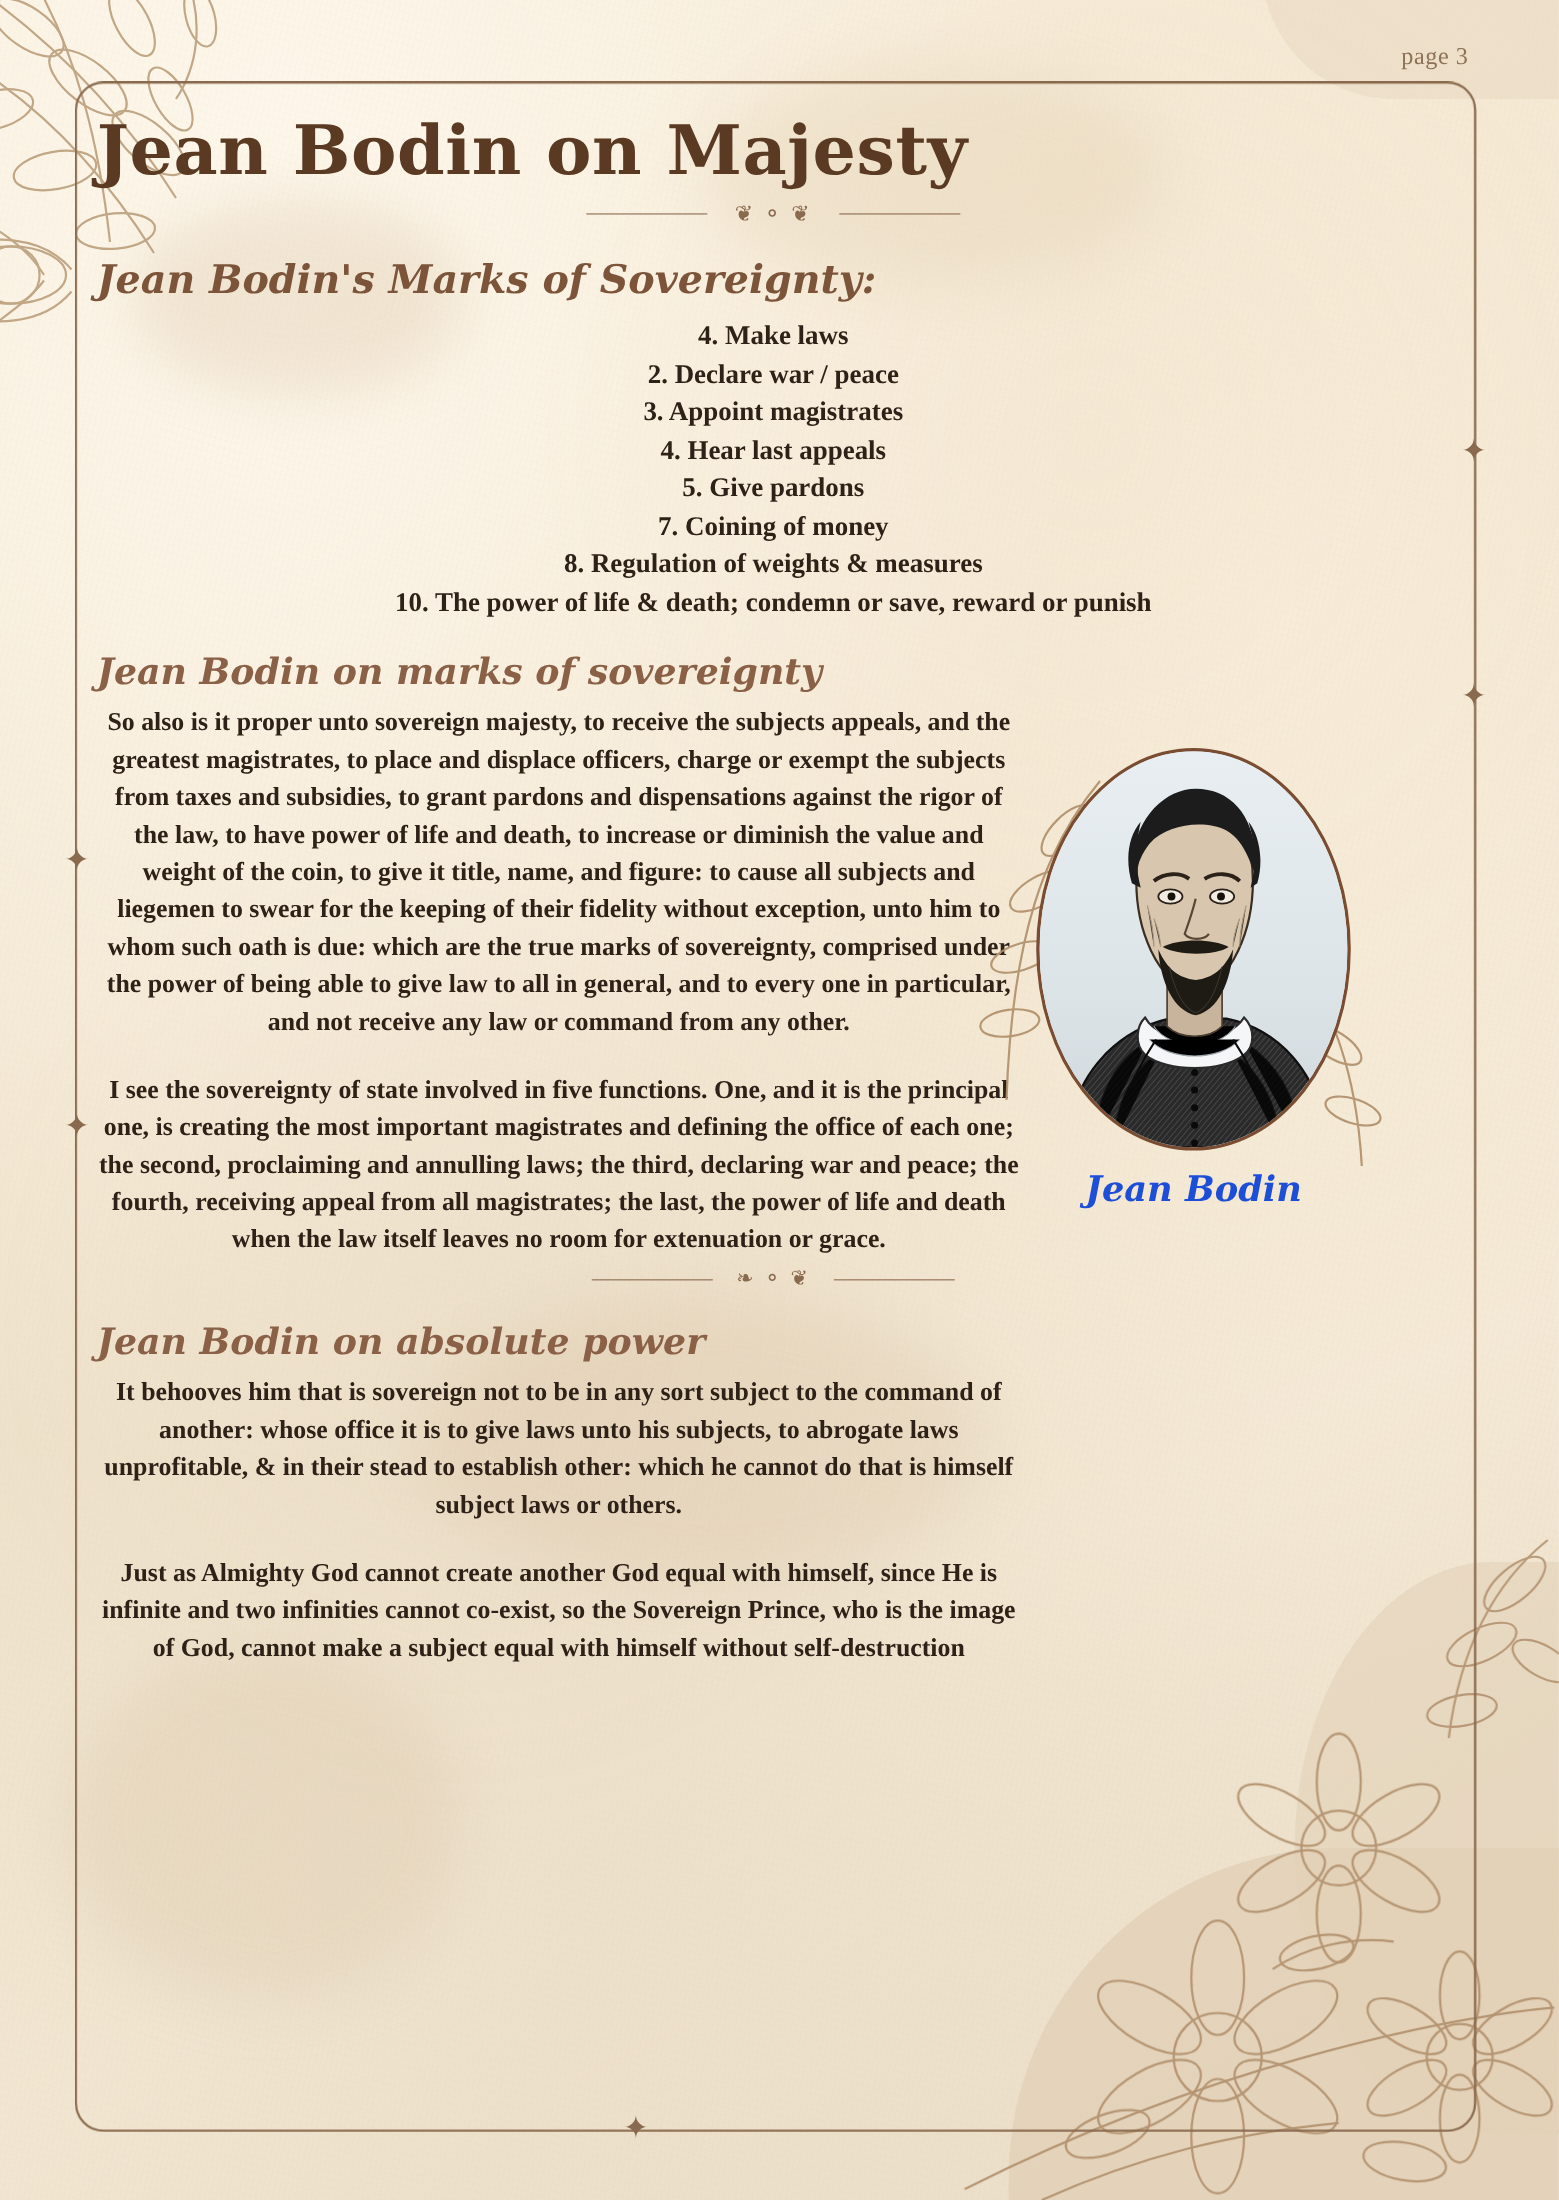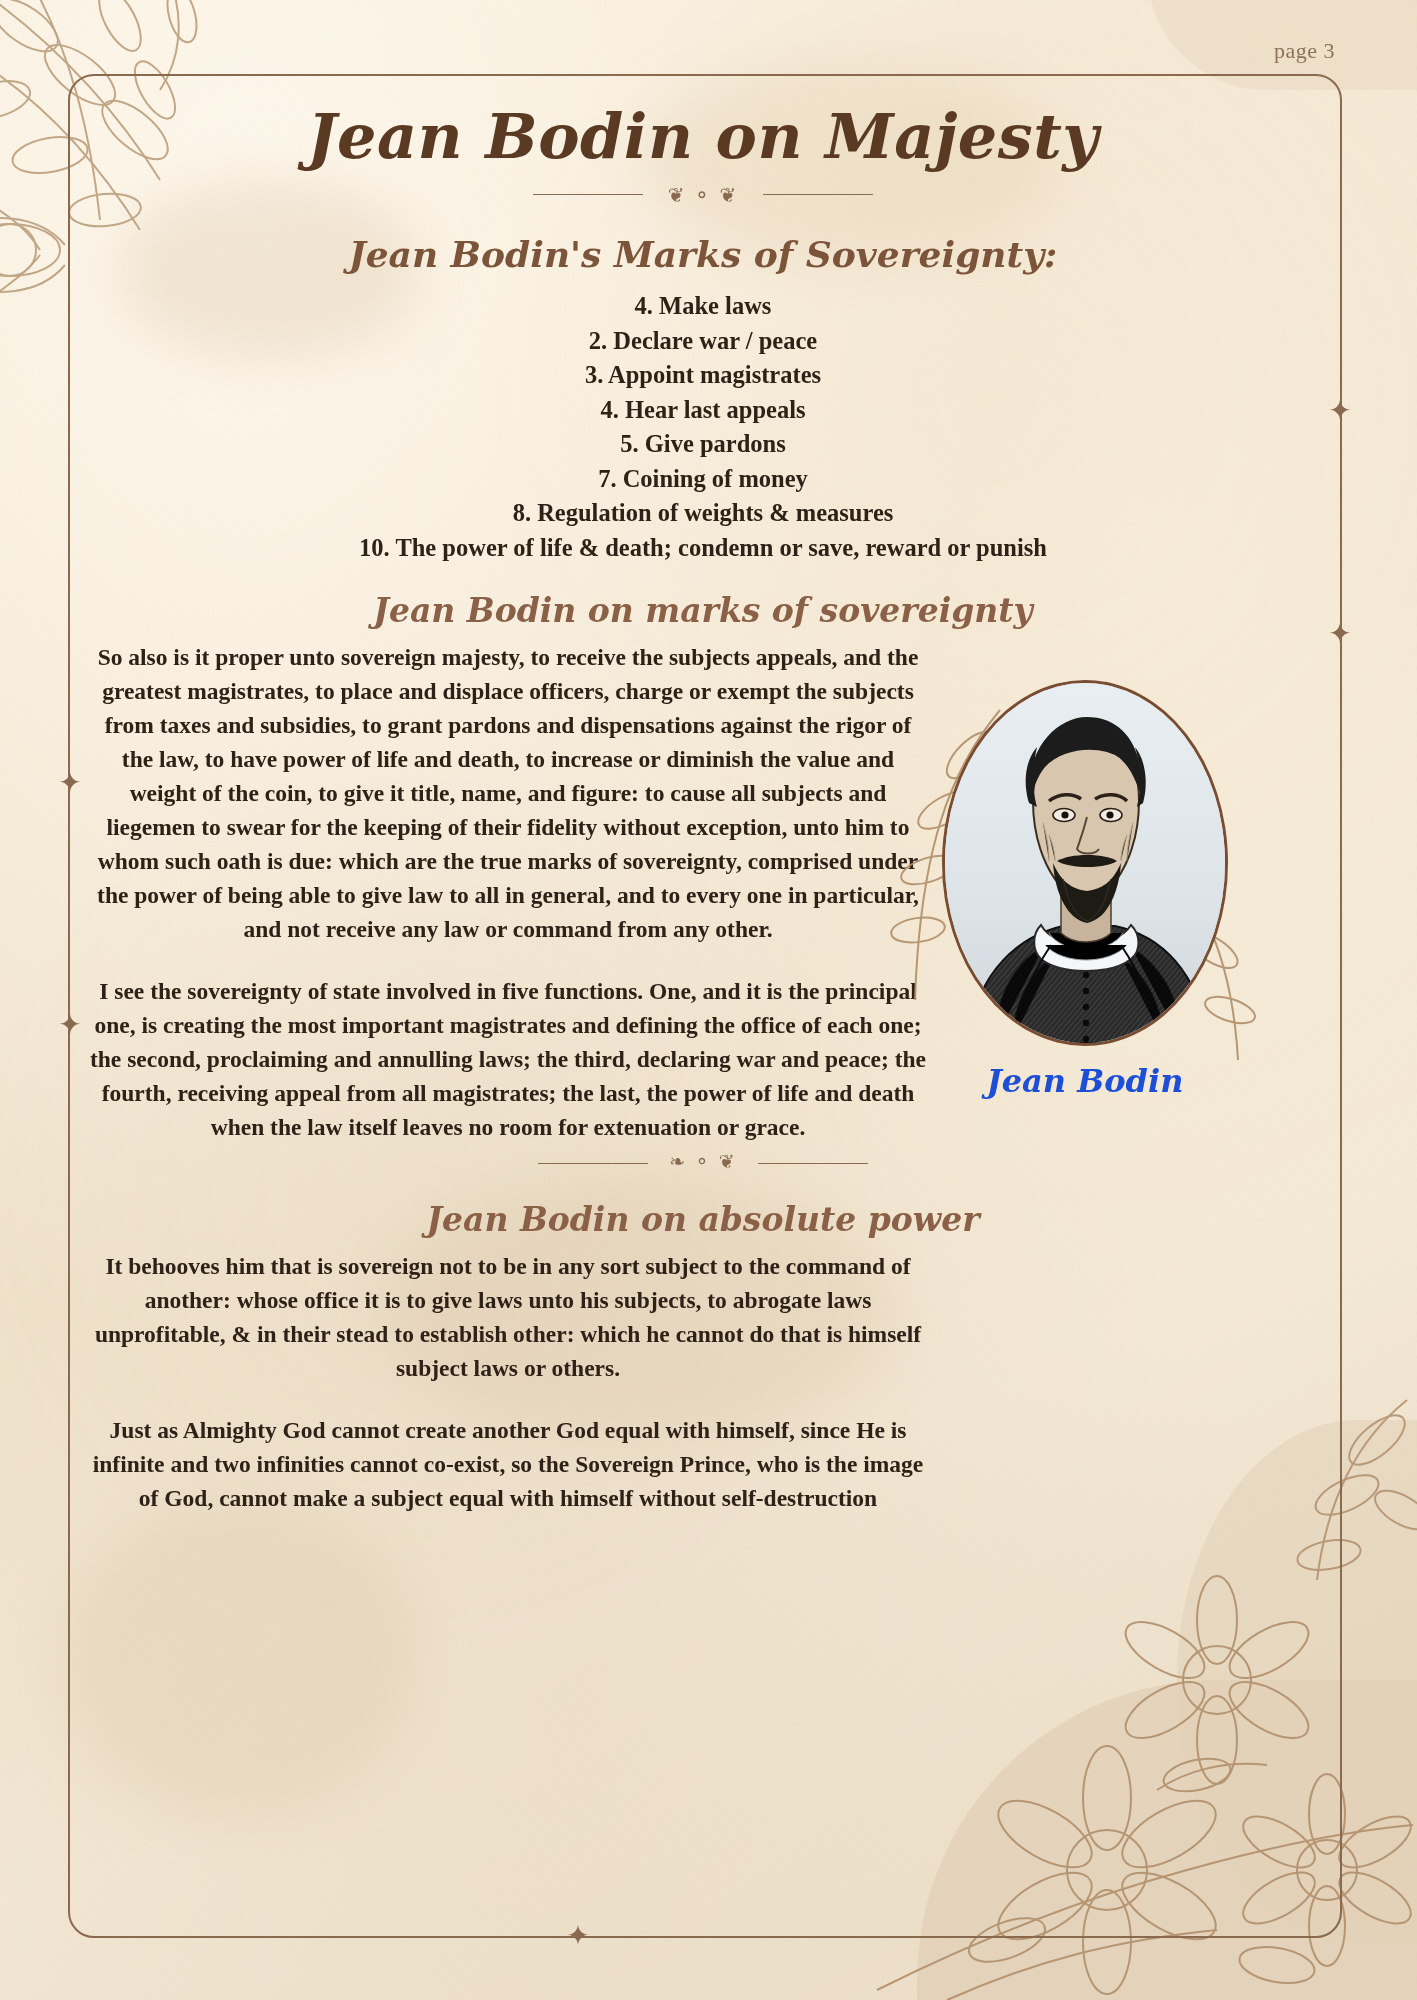--- a/index.html
+++ b/index.html
@@ -87,23 +87,21 @@
   
   .content {
     position: absolute;
     left: 88px;
     top: 86px;
     width: 1230px;
     height: 1836px;
   }
 
   .title {
-    text-align: center;
     font-family: "DejaVu Serif", serif;
-    font-style: italic;
     font-weight: 700;
     font-size: 62px;
     color: #5a3a22;
     margin: 14px 0 0 0;
     letter-spacing: .5px;
   }
 
   .rule-orn {
     width: 340px;
     margin: 10px auto 0 auto;
@@ -124,21 +122,21 @@
     position: absolute;
     left: 50%;
     top: 50%;
     transform: translate(-50%,-52%);
     font-size: 20px;
     letter-spacing: 2px;
     white-space: nowrap;
   }
 
   .section-head {
-    text-align: center;
+    text-align: left;
     font-family: "DejaVu Serif", serif;
     font-style: italic;
     font-weight: 700;
     font-size: 36px;
     color: #7b543a;
     margin: 26px 0 10px 0;
   }
   .section-head.sub {
     font-size: 33px;
     color: #8a6047;

